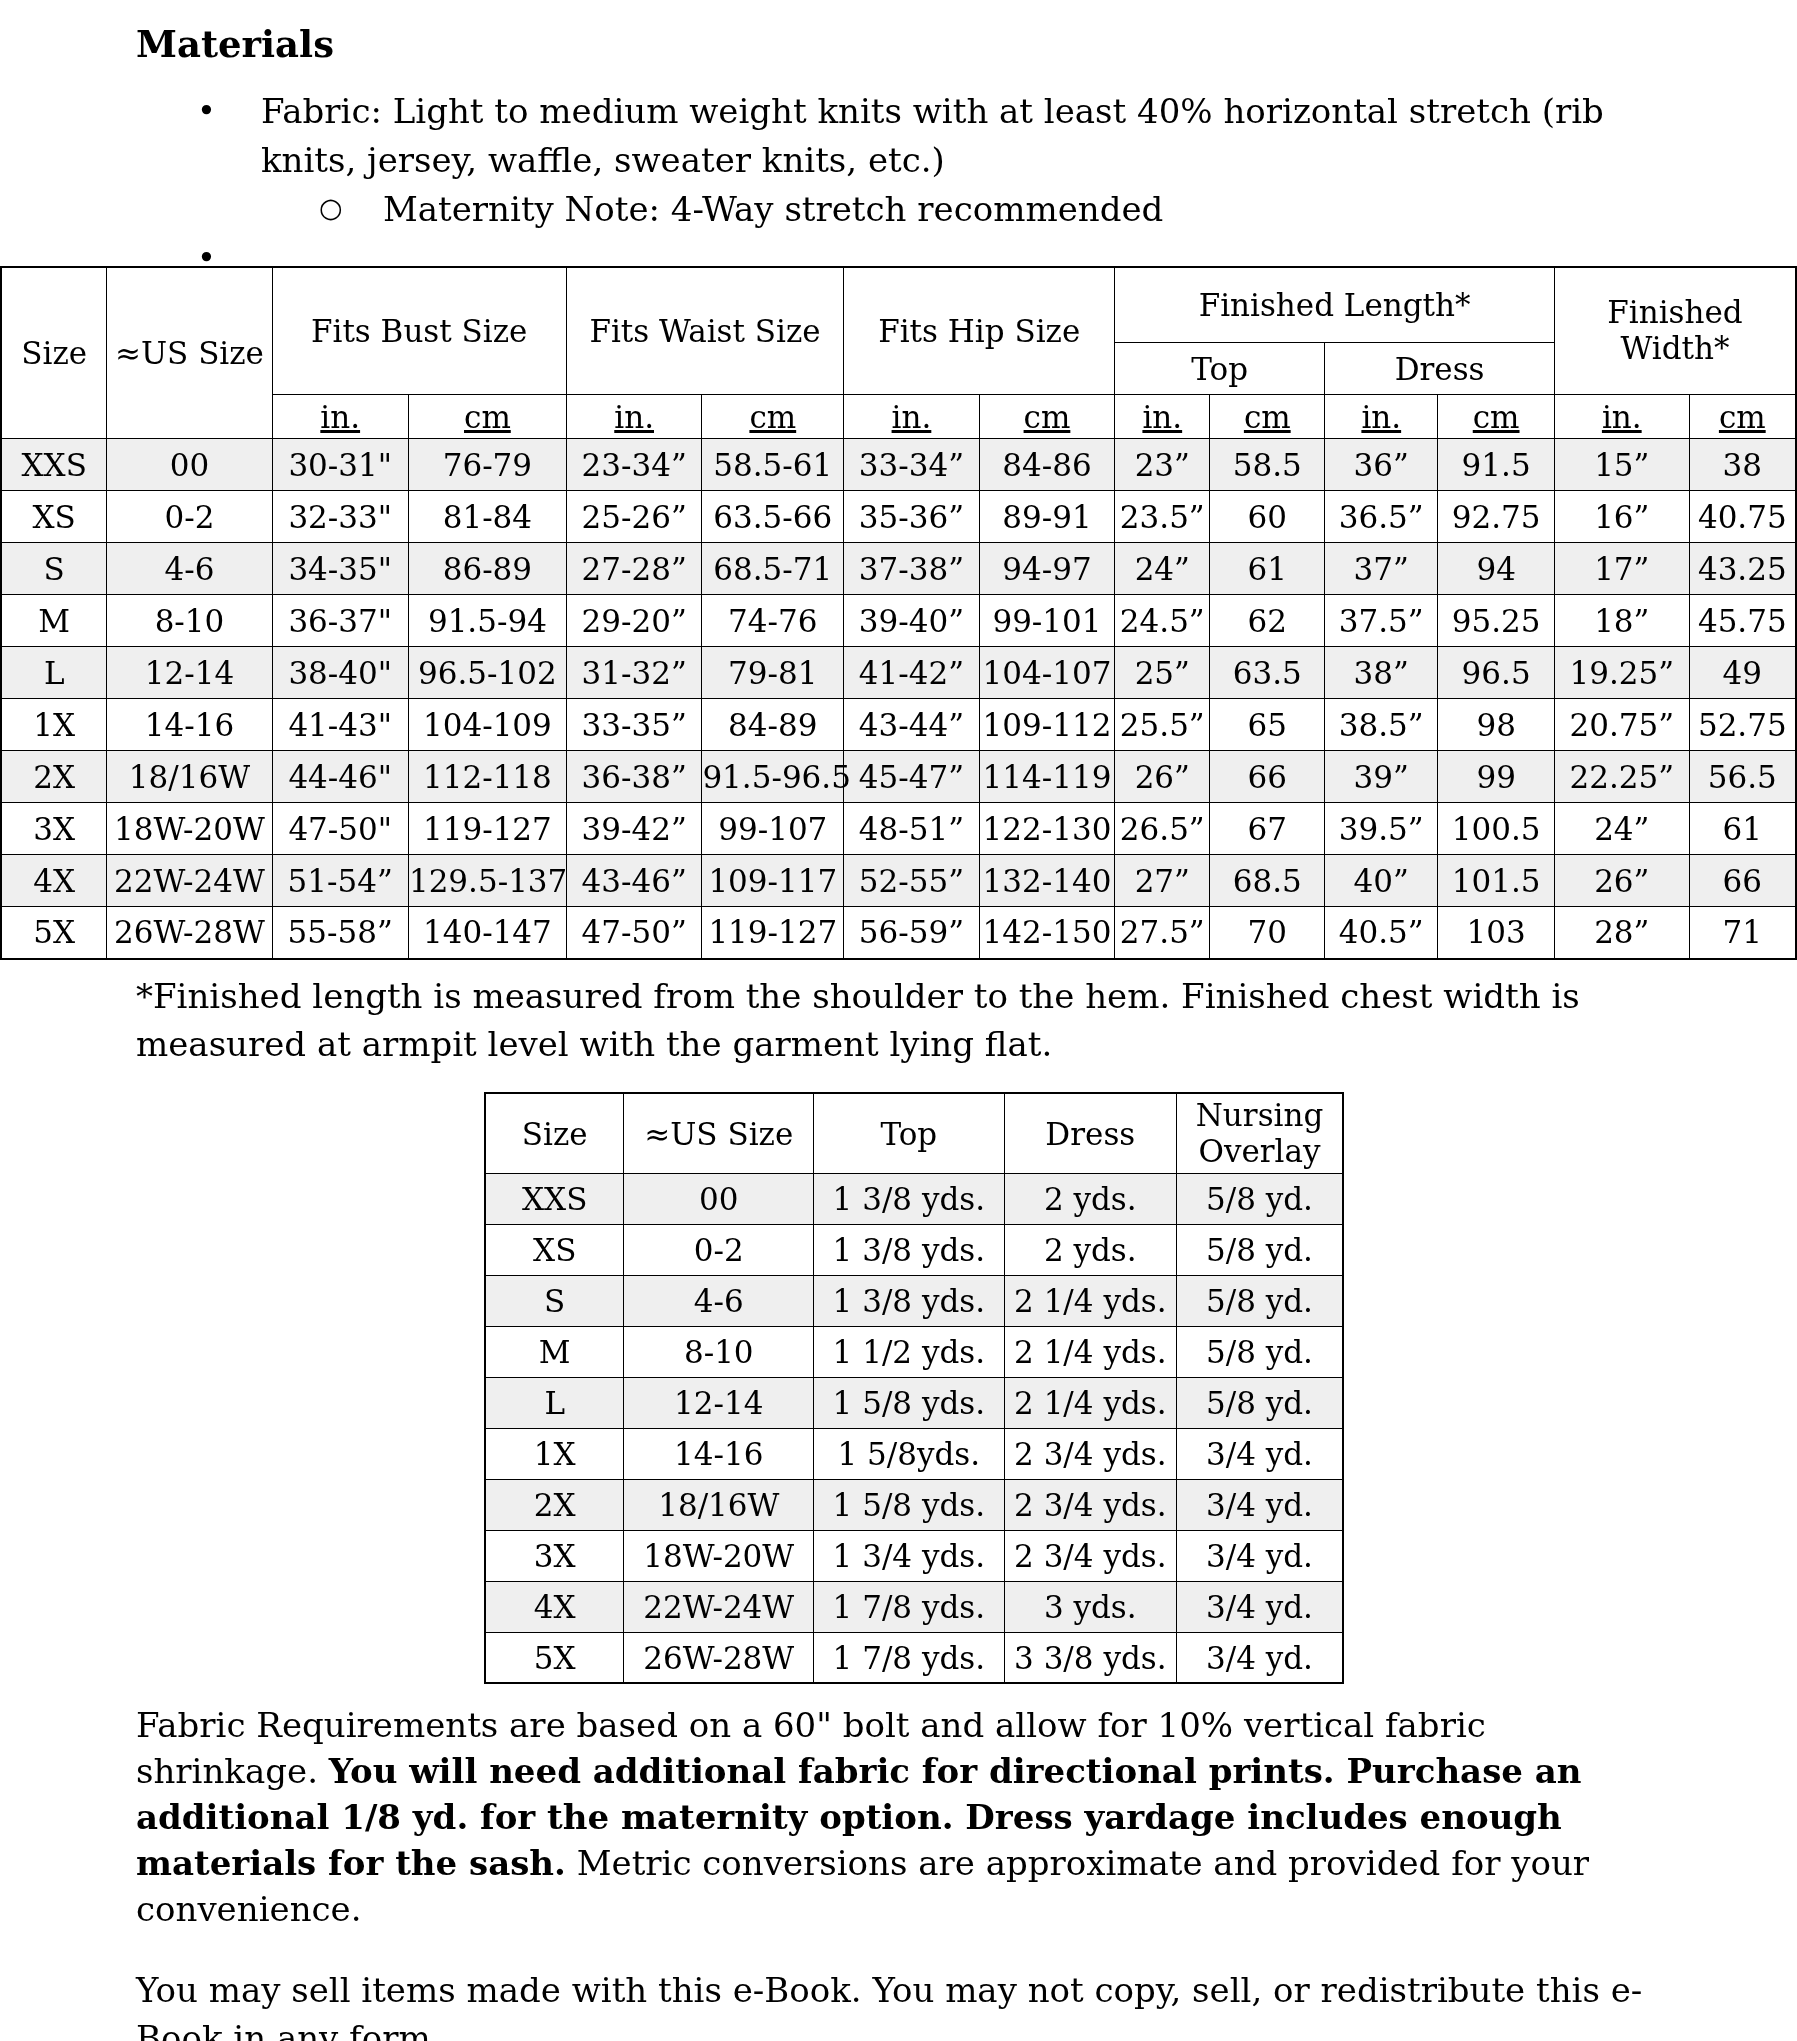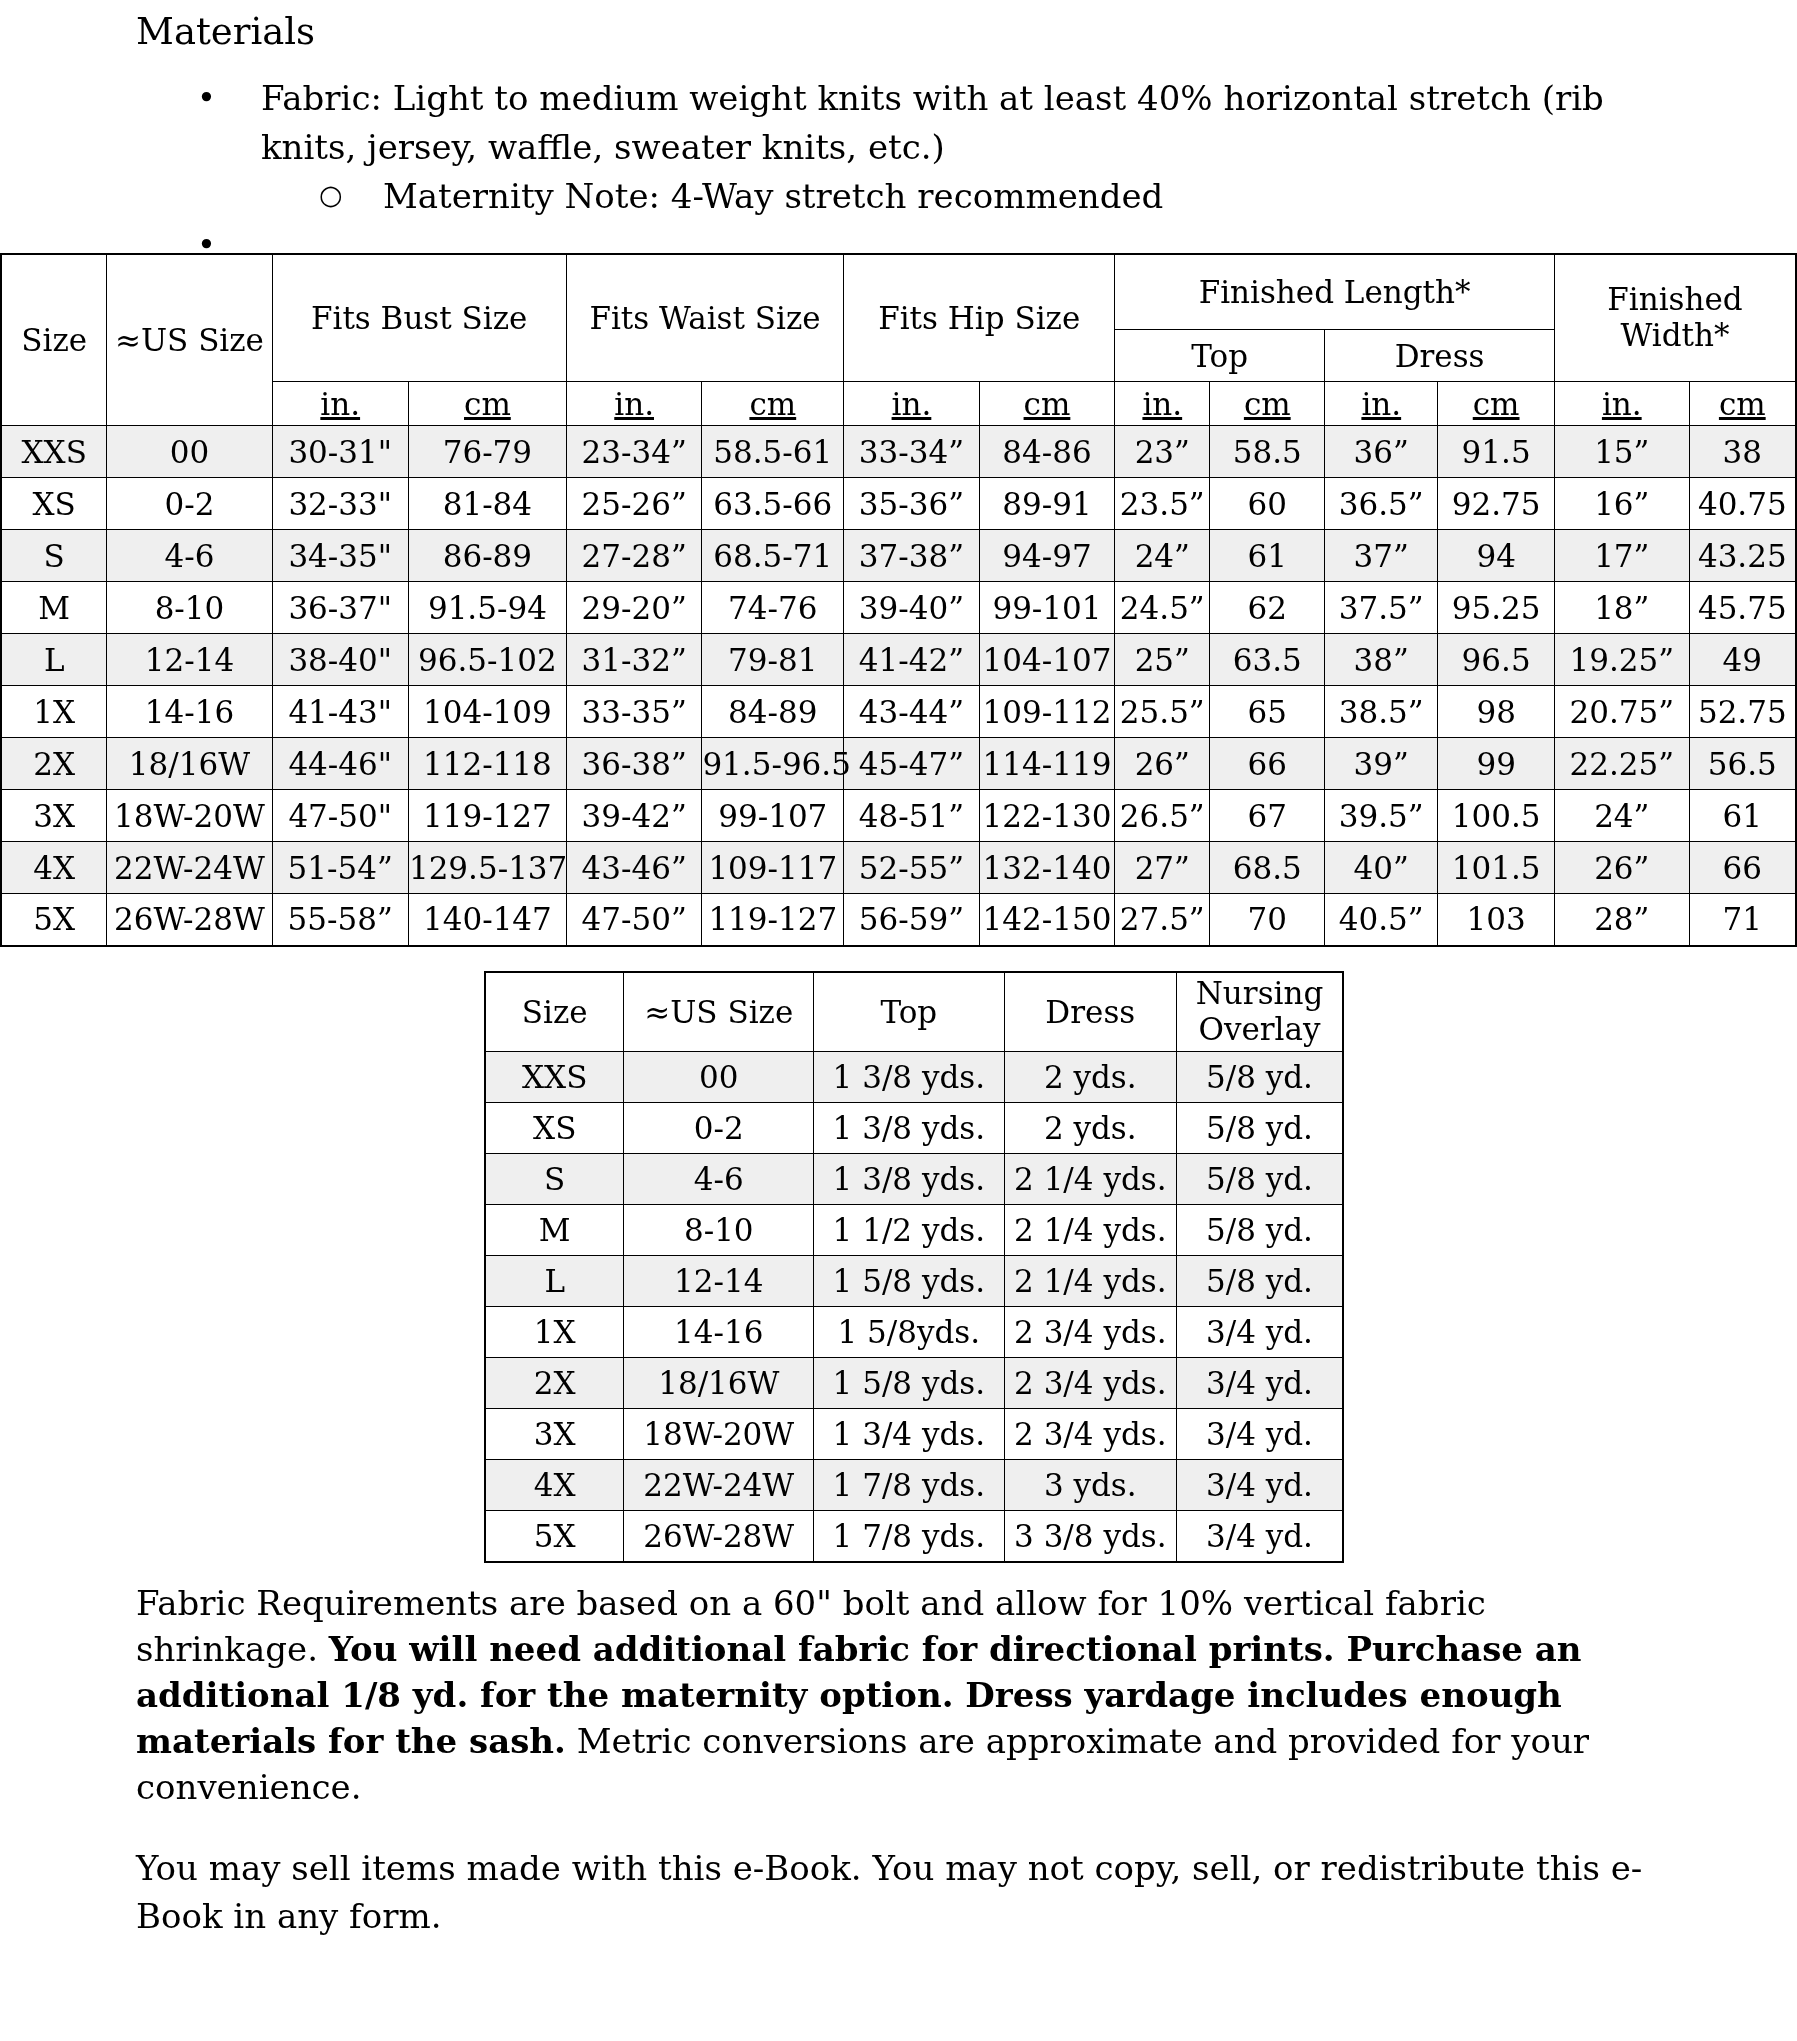--- a/index.html
+++ b/index.html
@@ -7,23 +7,23 @@
     position: relative;
     width: 1797px;
     height: 2041px;
     background: #ffffff;
     color: #000000;
     font-family: "DejaVu Serif", "Liberation Serif", serif;
     font-size: 34px;
     overflow: hidden;
   }
   .heading {
-    margin: 7px 0 0 136px;
+    margin: 20px 0 0 136px;
     font-size: 37px;
-    font-weight: 400;
+    font-weight: 700;
     line-height: 49px;
   }
   .bullets { margin-top: 17.6px; }
   .bullet { position: relative; line-height: 49px; }
   .bullet.level1 { padding-left: 261px; width: 1397px; }
   .bullet.level1 .marker {
     position: absolute; left: 197px; top: 0;
     font-size: 32px;
   }
   .bullet.level2 { padding-left: 383px; width: 1277px; }
@@ -303,20 +303,21 @@
           <td>27.5”</td>
           <td>70</td>
           <td>40.5”</td>
           <td>103</td>
           <td>28”</td>
           <td>71</td>
         </tr>
       </tbody>
   </table>
 
+  <p class="footnote">*Finished length is measured from the shoulder to the hem. Finished chest width is measured at armpit level with the garment lying flat.</p>
 
   <table class="fabric-chart">
     <colgroup>
       <col style="width:16.2%">
         <col style="width:22.1%">
         <col style="width:22.2%">
         <col style="width:20.1%">
         <col style="width:19.4%">
     </colgroup>
     <thead>

